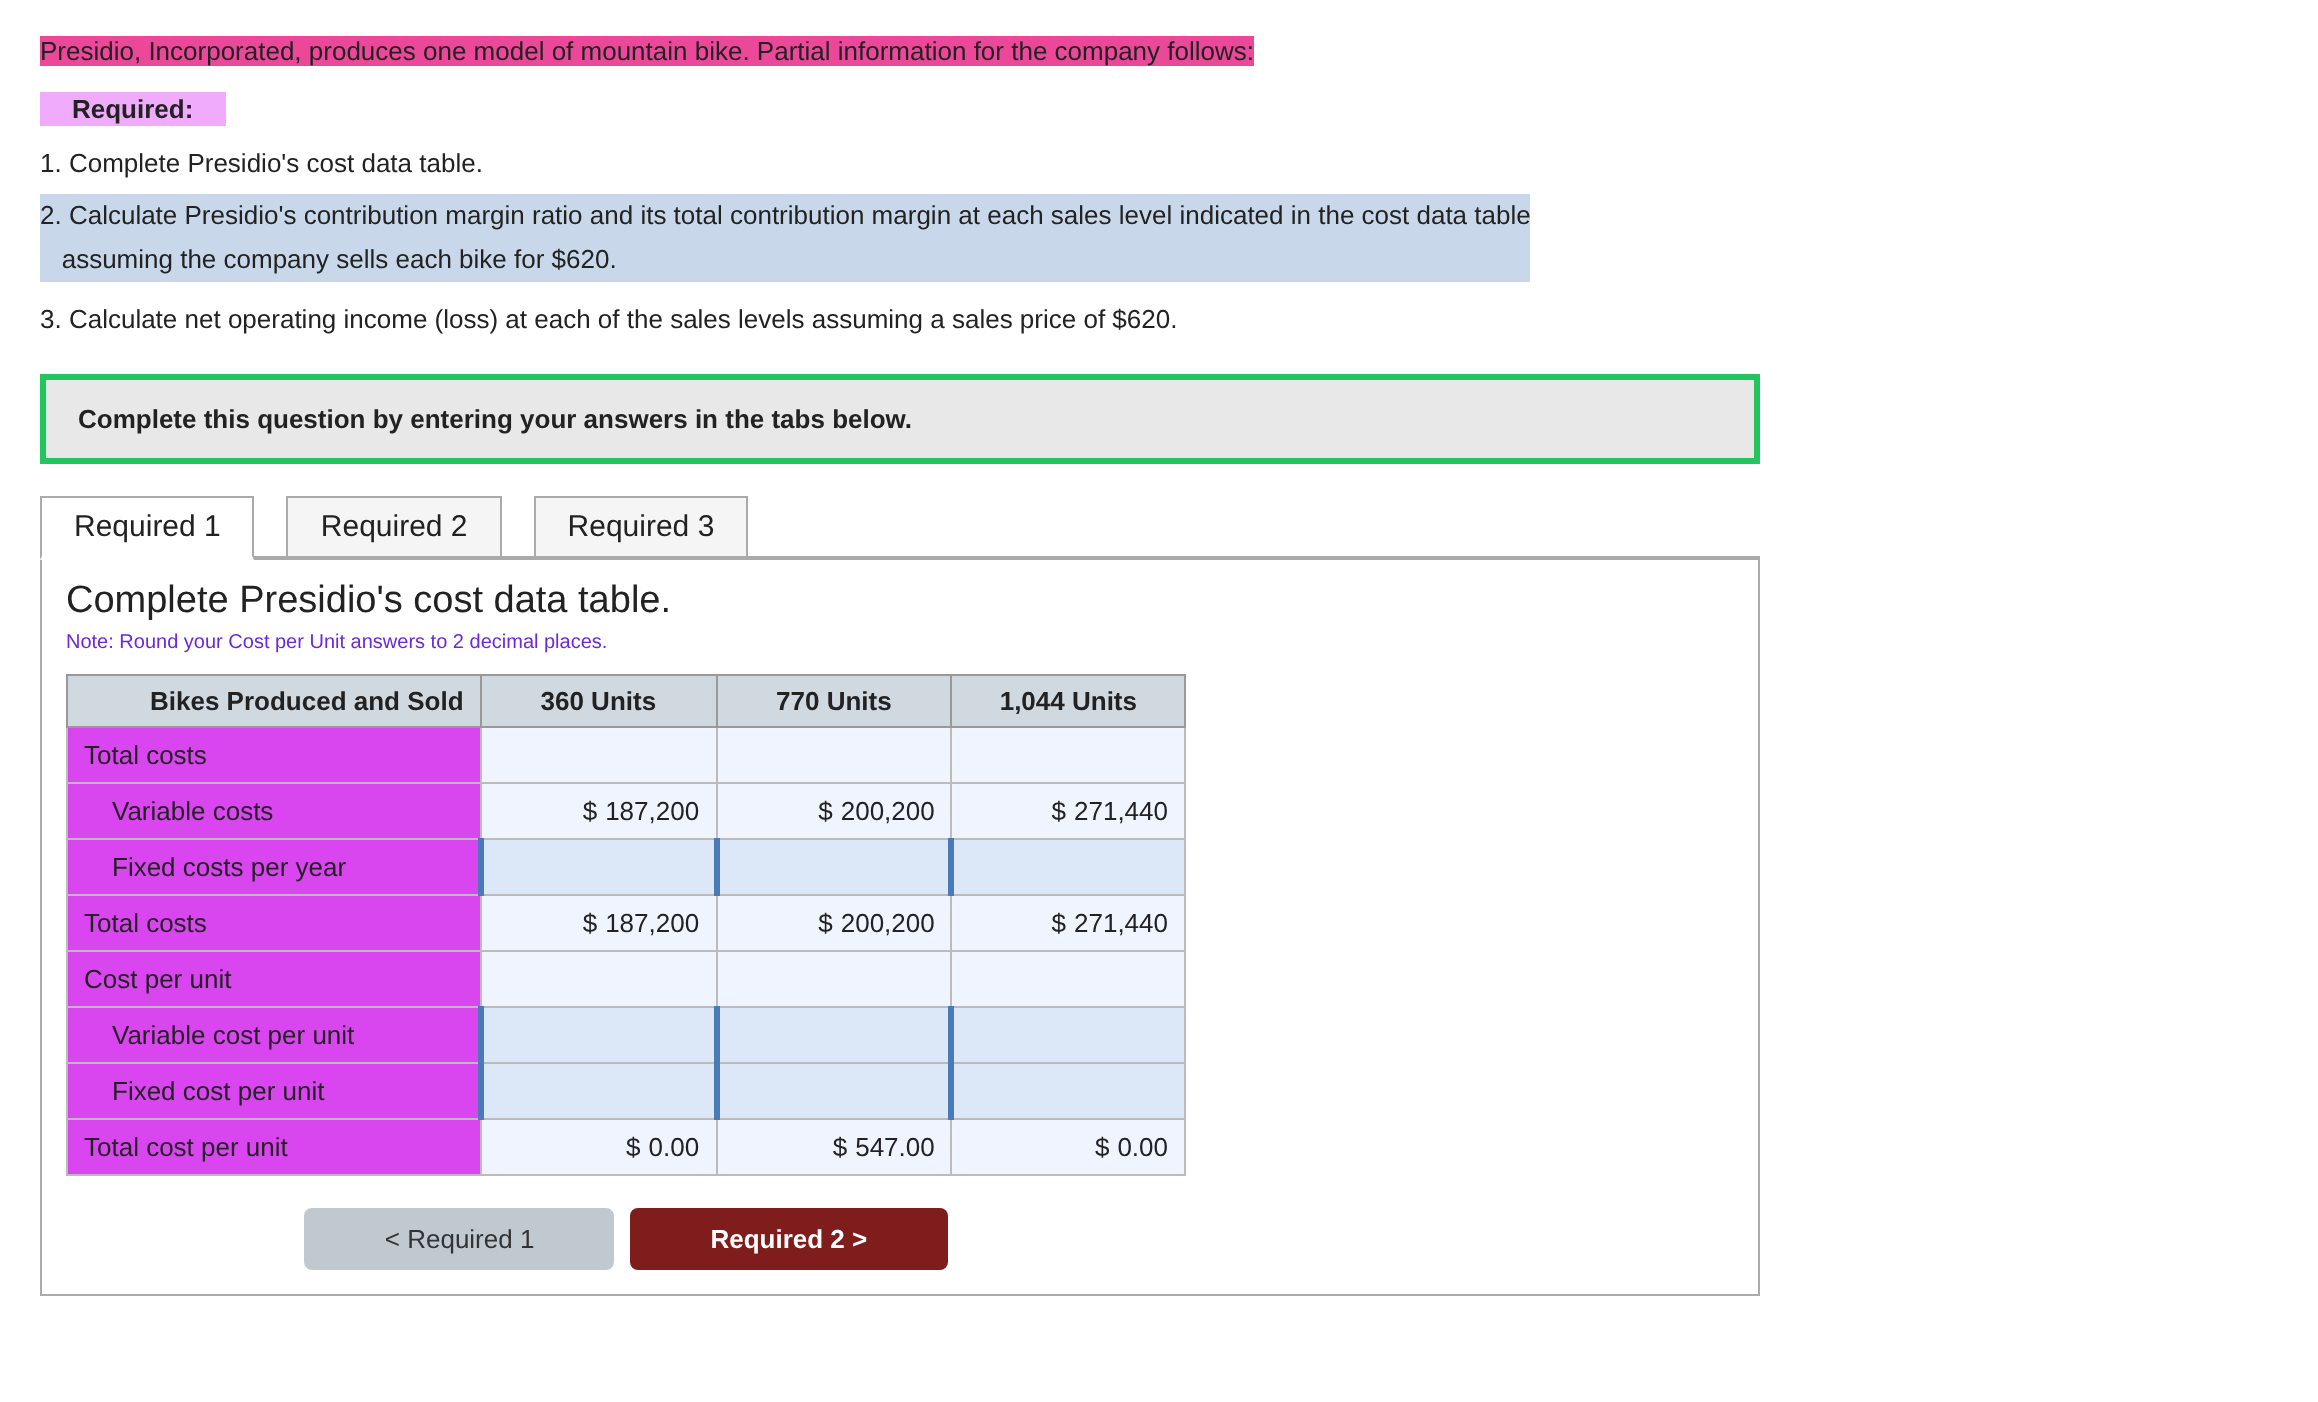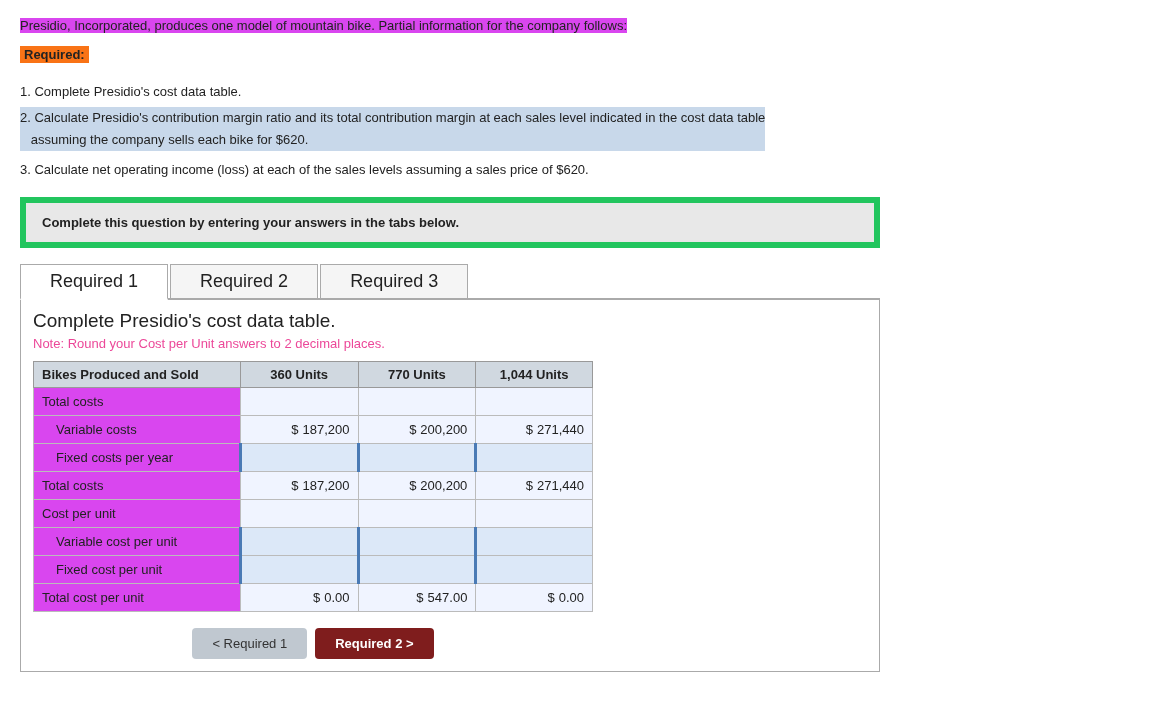--- a/index.html
+++ b/index.html
@@ -9,90 +9,90 @@
       background: #fff;
       color: #222;
       padding: 16px 20px;
     }
     .intro-text {
       margin-bottom: 10px;
       line-height: 1.5;
     }
     .required-label {
       font-weight: bold;
-      background: #f97316;
+      background: #f0abfc;
       display: inline-block;
-      padding: 1px 4px;
-      margin-bottom: 12px;
+      padding: 1px 16px;
+      margin-bottom: 2px;
     }
     .instructions {
       margin-bottom: 14px;
       line-height: 1.7;
     }
     .complete-box {
       background: #e8e8e8;
-      border: 6px solid #22c55e;
+      border: 3px solid #22c55e;
       padding: 12px 16px;
       margin-bottom: 16px;
       font-weight: bold;
       max-width: 860px;
     }
     .tabs-row {
       display: flex;
       border-bottom: 2px solid #aaa;
       max-width: 860px;
       margin-bottom: 0;
     }
     .tab {
-      padding: 6px 29px;
+      padding: 6px 16px;
       border: 1px solid #aaa;
       border-bottom: none;
       background: #f5f5f5;
       cursor: pointer;
-      margin-right: 2px;
-      font-size: 18px;
+      margin-right: 16px;
+      font-size: 15px;
       color: #222;
     }
     .tab.active {
       background: #fff;
       border-bottom: 2px solid #fff;
       margin-bottom: -2px;
       font-weight: normal;
     }
     .tab-content {
       border: 1px solid #aaa;
       border-top: none;
       max-width: 860px;
       padding: 10px 12px 12px 12px;
       background: #fff;
     }
     .tab-instruction {
       font-size: 19px;
       margin-bottom: 4px;
     }
     .tab-note {
-      color: #ec4899;
-      font-size: 13px;
+      color: #6d28d9;
+      font-size: 10px;
       margin-bottom: 10px;
     }
     .data-table {
       width: 100%;
       border-collapse: collapse;
       font-size: 13px;
       max-width: 560px;
     }
     .data-table th {
       background: #d0d8e0;
       border: 1px solid #999;
       padding: 5px 8px;
       text-align: center;
       font-weight: bold;
     }
     .data-table th.label-col {
-      text-align: left;
+      text-align: right;
     }
     .data-table td {
       border: 1px solid #bbb;
       padding: 4px 8px;
       height: 28px;
     }
     .data-table td.label-cell {
       background: #d946ef;
     }
     .data-table td.label-cell.indent {
@@ -112,41 +112,41 @@
       margin-right: 4px;
     }
     .nav-buttons {
       display: flex;
       gap: 8px;
       margin-top: 16px;
       max-width: 560px;
       justify-content: center;
     }
     .nav-btn {
-      padding: 8px 20px;
+      padding: 8px 40px;
       font-size: 13px;
       cursor: pointer;
       border: none;
       border-radius: 4px;
     }
     .nav-btn.prev {
       background: #c0c8d0;
       color: #333;
     }
     .nav-btn.next {
       background: #7f1d1d;
       color: #fff;
       font-weight: bold;
     }
   </style>
 </head>
 <body>
 
 <div class="intro-text">
-  <p style="background:#d946ef; display:inline;">Presidio, Incorporated, produces one model of mountain bike. Partial information for the company follows:</p>
+  <p style="background:#ec4899; display:inline;">Presidio, Incorporated, produces one model of mountain bike. Partial information for the company follows:</p>
 </div>
 
 <div style="margin-top:10px; margin-bottom:6px;">
   <span class="required-label">Required:</span>
 </div>
 
 <div class="instructions">
   <div style="margin-bottom:4px;">
     <span>1. Complete Presidio's cost data table.</span>
   </div>

